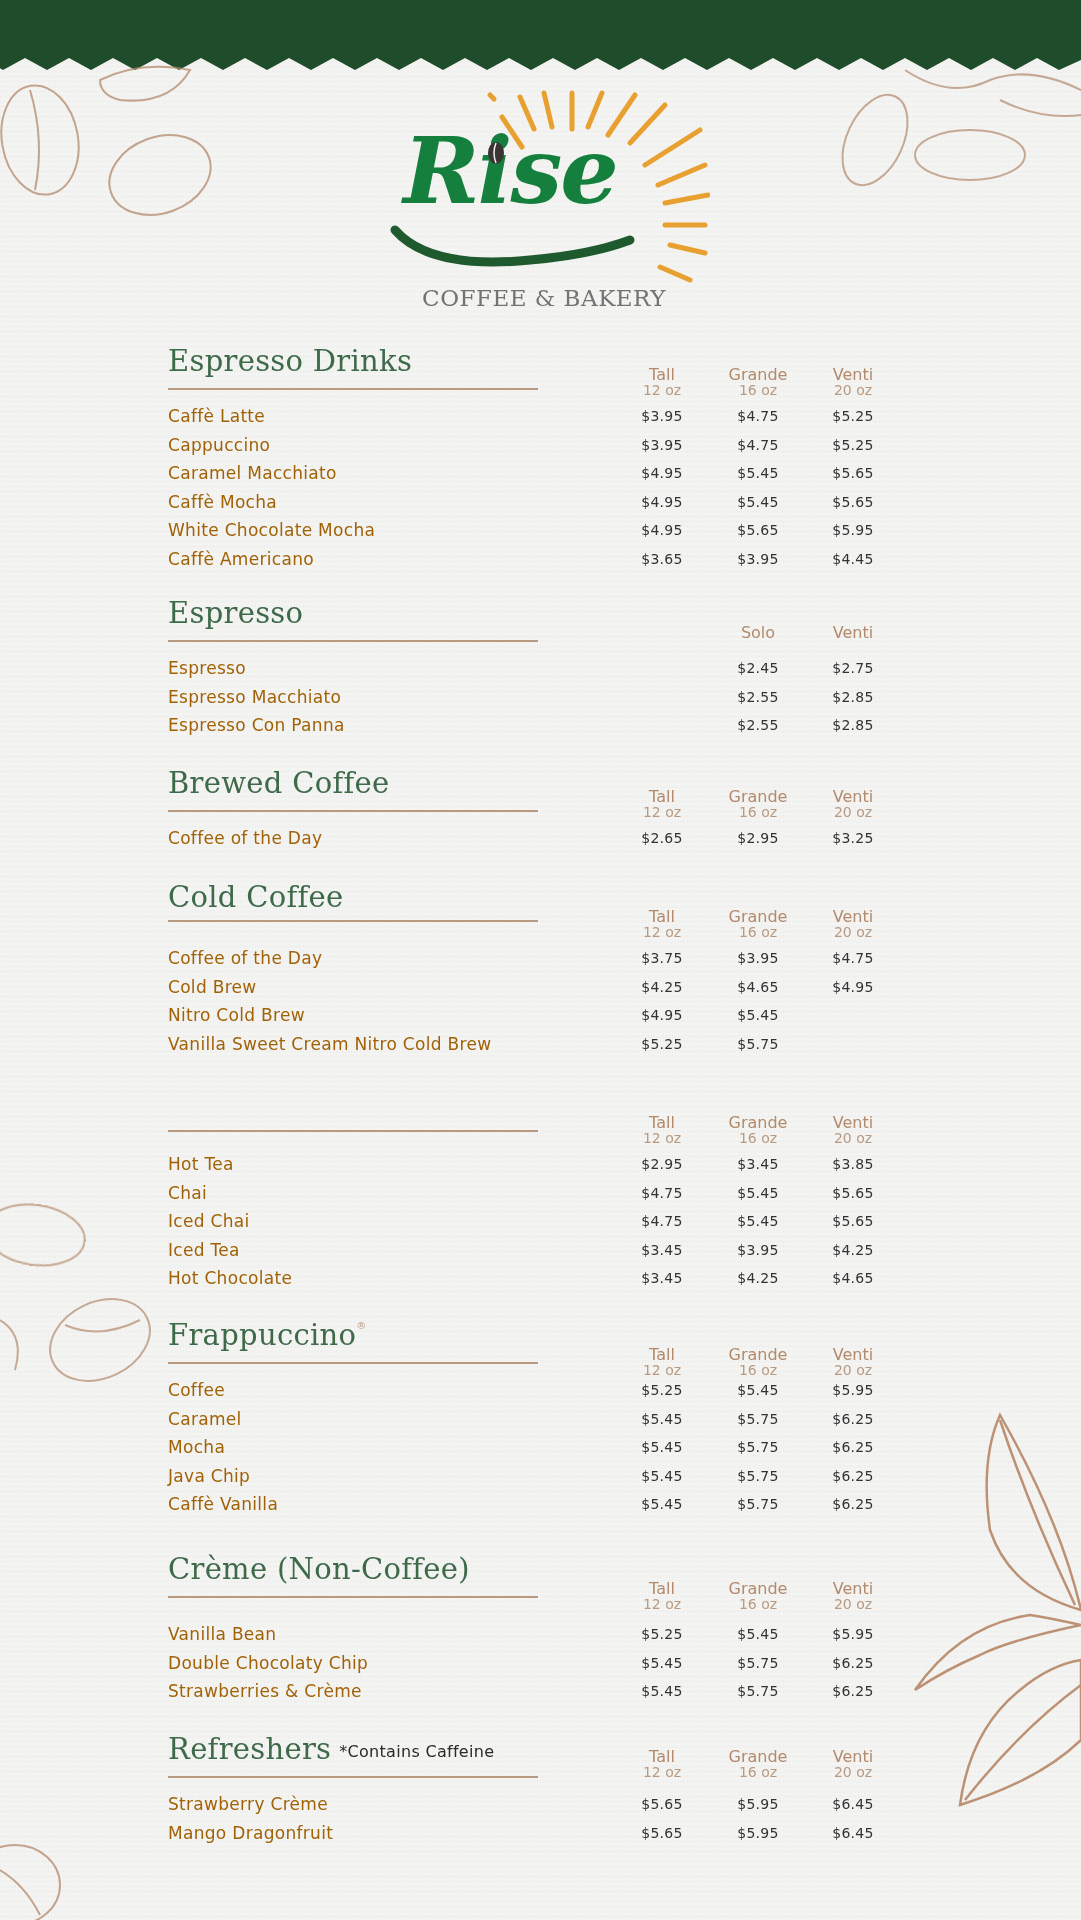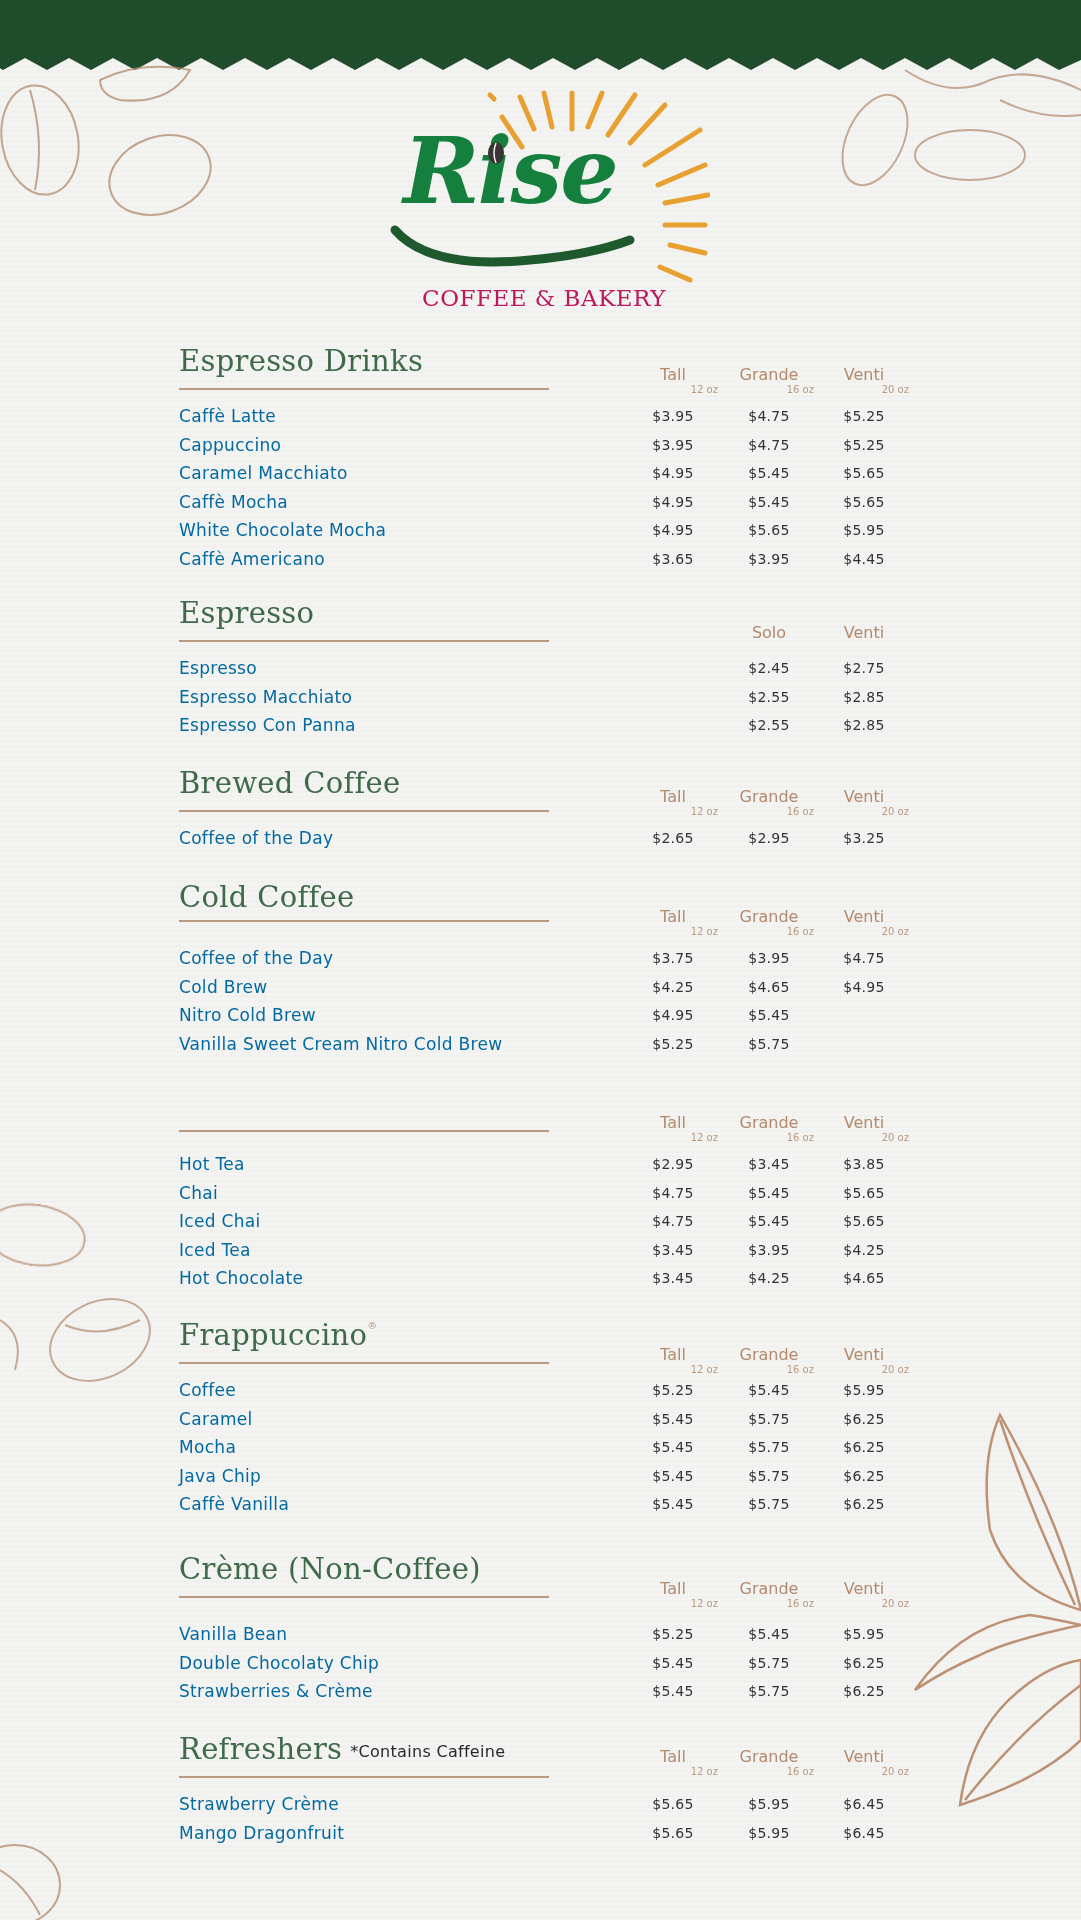--- a/index.html
+++ b/index.html
@@ -17,43 +17,43 @@
   .deco { position: absolute; pointer-events: none; }
 
   .logo { position: absolute; left: 380px; top: 85px; width: 330px; height: 240px; }
   .logo-word {
     position: absolute; left: 0; top: 40px; width: 260px; text-align: center;
     font-family: "DejaVu Serif", serif; font-style: italic; font-weight: bold;
     font-size: 92px; color: #15803d; letter-spacing: -2px; line-height: 1;
   }
   .logo-sub {
     position: absolute; left: 34px; top: 200px; width: 260px; text-align: center;
-    font-family: "DejaVu Serif", serif; font-size: 23px; color: #be185d; letter-spacing: 0.5px;
+    font-family: "DejaVu Serif", serif; font-size: 23px; color: #737373; letter-spacing: 0.5px;
   }
 
-  .section { position: absolute; left: 179px; width: 740px; }
+  .section { position: absolute; left: 168px; width: 740px; }
   .sec-head { position: relative; height: 60px; }
   .sec-title {
     position: absolute; left: 0; top: 0;
     font-family: "DejaVu Serif", serif; font-size: 29px; color: #3e6a4a; letter-spacing: 0.3px;
     white-space: nowrap;
   }
   .sec-title sup { font-size: 10px; color: #b89a80; vertical-align: top; position: relative; top: 2px; }
   .sec-note { font-family: "DejaVu Sans", sans-serif; font-size: 16px; color: #2a2a2a; margin-left: 8px; vertical-align: middle; }
   .sec-rule { position: absolute; left: 0; top: 44px; width: 370px; height: 2px; background: #b89a80; }
   .col-head { position: absolute; top: 22px; width: 90px; text-align: center; }
   .col-name { font-size: 16px; color: #b38a6c; line-height: 18px; }
-  .col-oz { font-size: 10px; color: #b89a80; line-height: 12px; text-align: right; }
+  .col-oz { font-size: 14px; color: #b89a80; line-height: 12px; }
   .col-0 { left: 449px; }
   .col-1 { left: 545px; }
   .col-2 { left: 640px; }
   .solo-head { top: 28px; }
 
   .row { position: relative; height: 28.5px; }
-  .item-name { position: absolute; left: 0; top: 2px; font-size: 17px; color: #0369a1; white-space: nowrap; letter-spacing: 0.3px; }
+  .item-name { position: absolute; left: 0; top: 2px; font-size: 17px; color: #a16207; white-space: nowrap; letter-spacing: 0.3px; }
   .price { position: absolute; top: 4px; width: 90px; text-align: center; font-size: 14px; color: #333; letter-spacing: 0.3px; }
 </style>
 </head>
 <body>
 
 <svg class="top-band" viewBox="0 0 1081 72" preserveAspectRatio="none">
   <path id="zig" fill="#1f4d2b" d="M0 0 L1081 0 L1081 60 L1059 70 L1037 58 L1015 70 L993 58 L971 70 L949 58 L927 70 L905 58 L883 70 L861 58 L839 70 L817 58 L795 70 L773 58 L751 70 L729 58 L707 70 L685 58 L663 70 L641 58 L619 70 L597 58 L575 70 L553 58 L531 70 L509 58 L487 70 L465 58 L443 70 L421 58 L399 70 L377 58 L355 70 L333 58 L311 70 L289 58 L267 70 L245 58 L223 70 L201 58 L179 70 L157 58 L135 70 L113 58 L91 70 L69 58 L47 70 L25 58 L3 70 L-19 58 L-41 70 L-63 58 L0 0 Z"></path>
 </svg>
 
 <svg class="deco" style="left:0;top:60px;width:220px;height:160px" viewBox="0 0 220 160">

